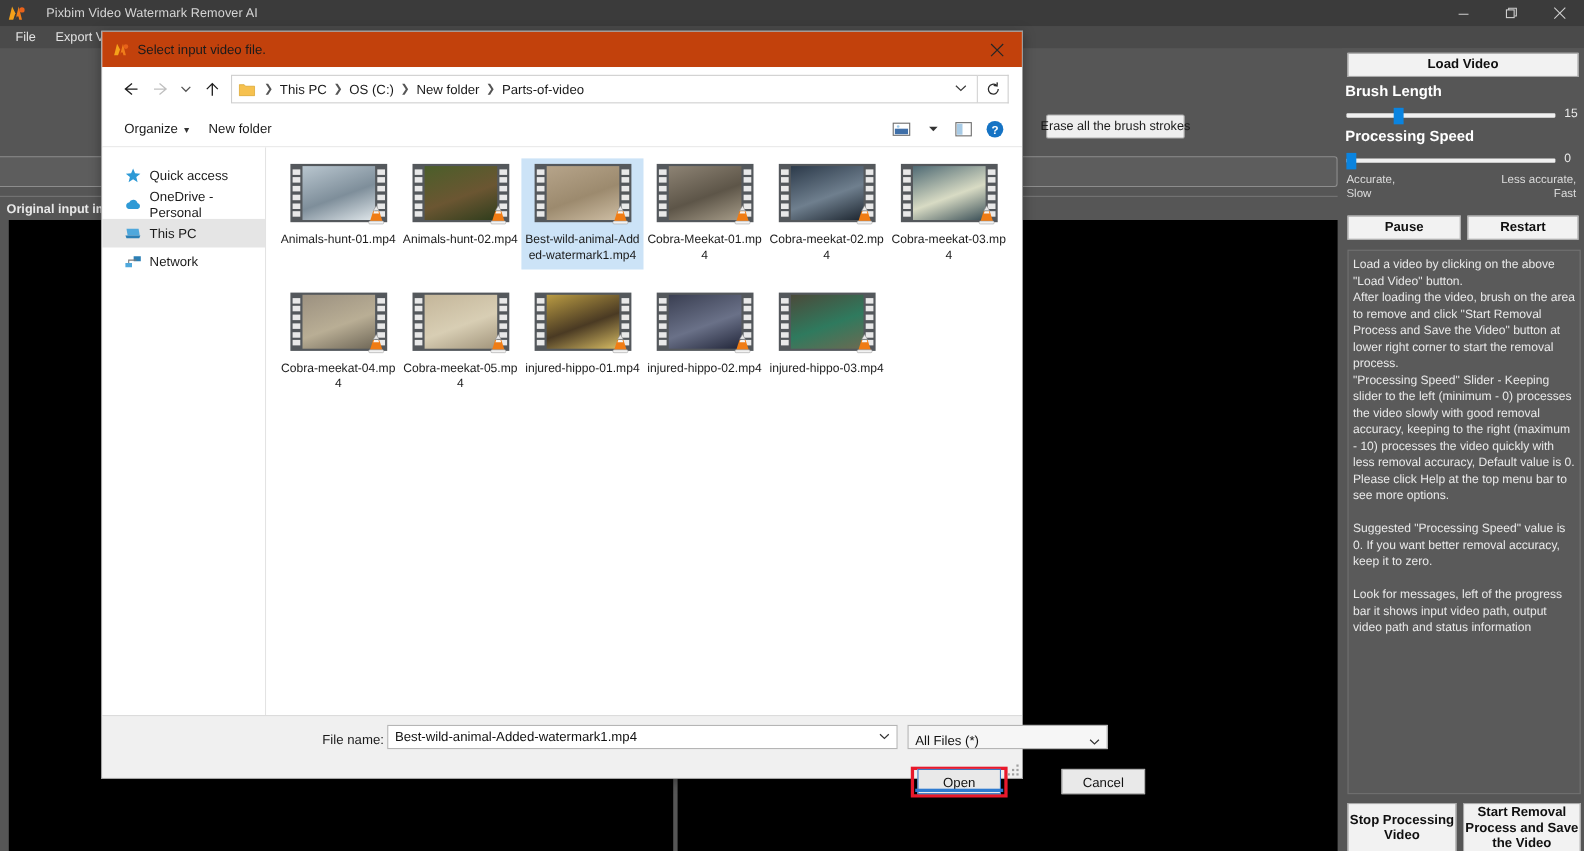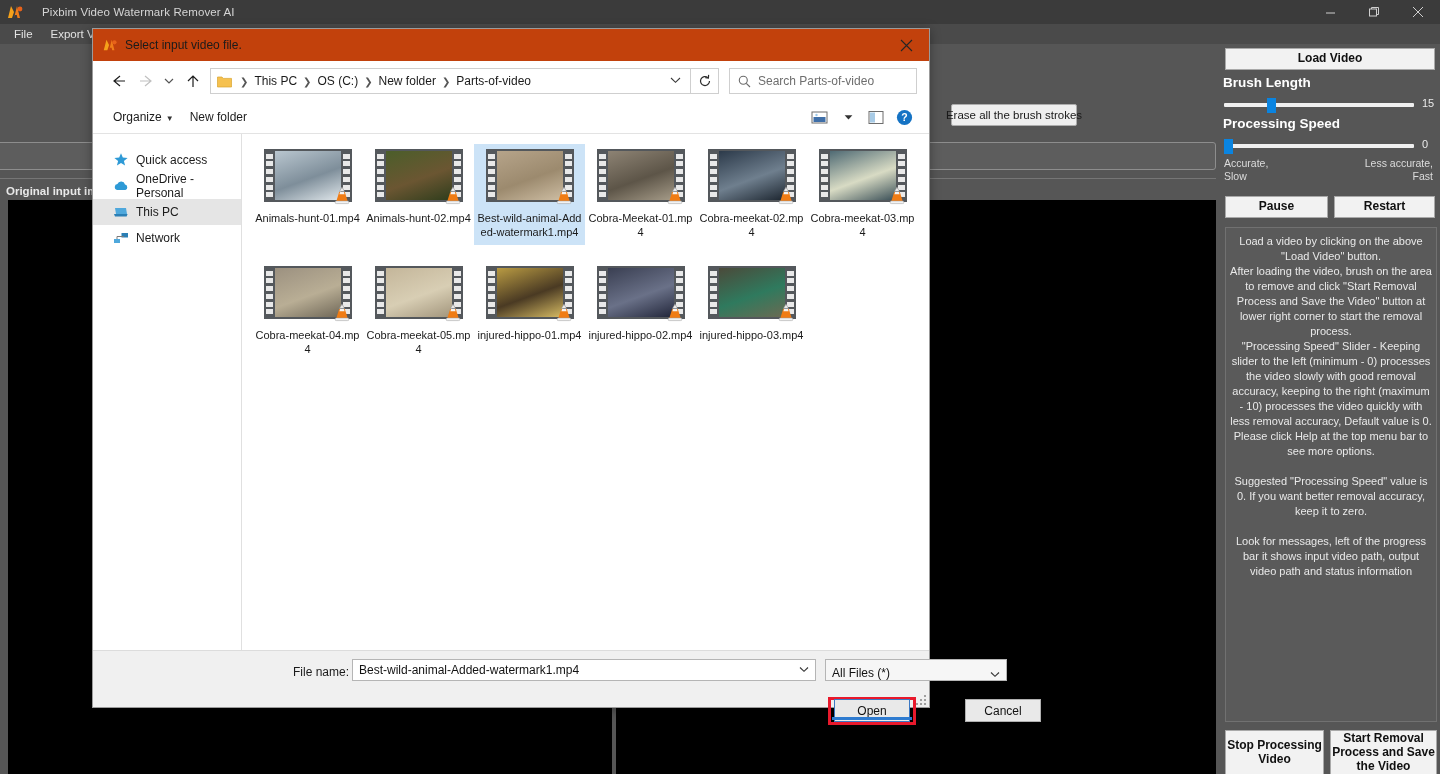--- a/index.html
+++ b/index.html
@@ -112,21 +112,21 @@
     position: absolute; font-size: 10.5px; color: #dcdcdc; line-height: 13px;
   }
   .cap-left { left: 4px; top: 113px; }
   .cap-right { right: 7px; top: 113px; text-align: right; }
   .pause-btn  { position: absolute; left: 5px;   top: 152px; width: 103px; height: 22px; }
   .restart-btn{ position: absolute; left: 114px; top: 152px; width: 101px; height: 22px; }
 
   .help-box {
     position: absolute; left: 5px; top: 183px; width: 212px; height: 495px;
     background: #5a5a5a; border: 1px solid #717171;
-    padding: 6px 4px 4px 4px; overflow: hidden; text-align: center;
+    padding: 6px 4px 4px 4px; overflow: hidden;
   }
   .help-text {
     font-size: 11px; color: #e9e9e9; line-height: 15px;
     white-space: pre-wrap; word-break: break-word;
   }
   .stop-btn {
     position: absolute; left: 5px; top: 686px; width: 99px; height: 46px;
   }
   .start-btn {
     position: absolute; left: 110px; top: 686px; width: 107px; height: 46px;
@@ -442,29 +442,20 @@
         </span>
       </div>
 
       <div class="refresh-btn">
         <svg width="14" height="14" viewBox="0 0 14 14">
           <path d="M11.5 7 A4.5 4.5 0 1 1 9.9 3.6" stroke="#2b2b2b" stroke-width="1.2" fill="none"></path>
           <path d="M10.6 0.9 L10.4 4.1 L7.3 3.6" stroke="#2b2b2b" stroke-width="1.2" fill="none"></path>
         </svg>
       </div>
 
-      <div class="searchbox">
-        <span class="search-ico">
-          <svg width="13" height="13" viewBox="0 0 13 13">
-            <circle cx="5.3" cy="5.3" r="4" fill="none" stroke="#6b6b6b" stroke-width="1.1"></circle>
-            <path d="M8.3 8.3 L12 12" stroke="#6b6b6b" stroke-width="1.1"></path>
-          </svg>
-        </span>
-        <span class="search-ph">Search Parts-of-video</span>
-      </div>
     </div>
 
     <div class="dlg-toolbar">
       <span class="tb-item">
         <span>Organize</span><span class="tb-caret">▼</span>
       </span>
       <span class="tb-item">New folder</span>
       <span class="tb-right">
         <span class="tb-icon-btn">
           <svg width="18" height="15" viewBox="0 0 18 15">

